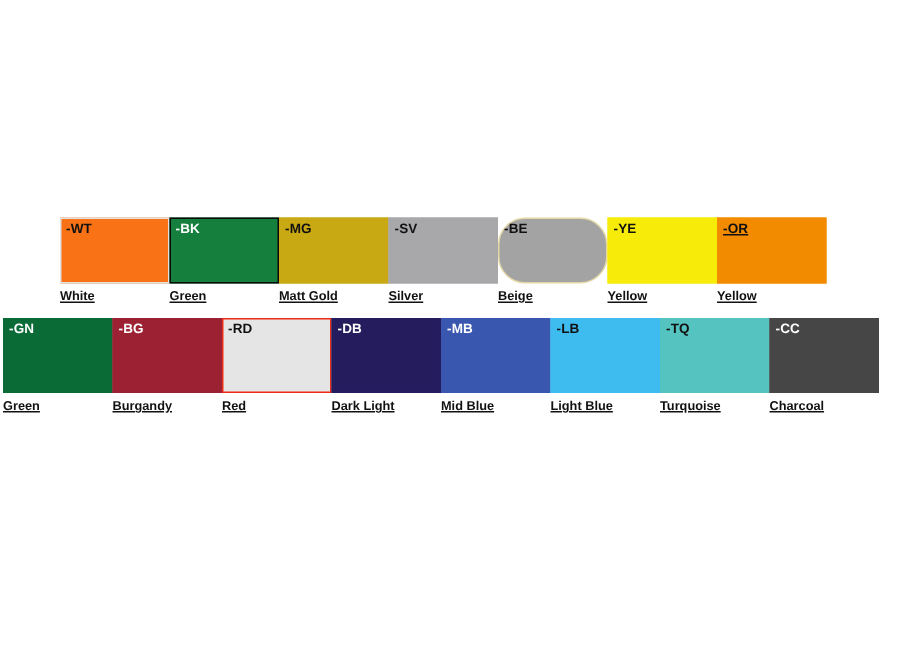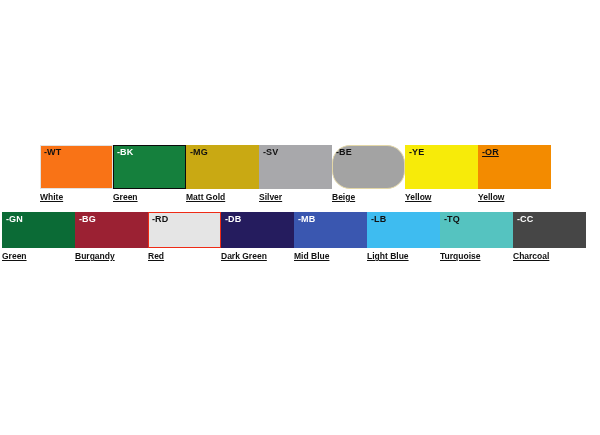--- a/index.html
+++ b/index.html
@@ -50,21 +50,21 @@
     border: 1px solid #e6e6e6;
   }
 
   .row-top .swatch-chip {
     width: 73px;
     height: 44px;
   }
 
   .row-bottom .swatch-chip {
     width: 73px;
-    height: 36px;
+    height: 50px;
   }
 
   .swatch-code {
     position: absolute;
     left: 3px;
     top: 1px;
     font-size: 9px;
     font-weight: bold;
     letter-spacing: 0.1px;
     line-height: 11px;
@@ -145,21 +145,21 @@
       <div class="swatch-cell">
         <div class="swatch-chip" style="background: #e5e5e5; border-color: rgb(238, 43, 22);">
           <span class="swatch-code" style="color: rgb(17, 17, 17);">-RD</span>
         </div>
         <div class="swatch-name">Red</div>
       </div>
       <div class="swatch-cell">
         <div class="swatch-chip" style="background: rgb(37, 28, 94); border-color: rgb(37, 28, 94); padding-left: 40px;">
           <span class="swatch-code" style="color: rgb(255, 255, 255);">-DB</span>
         </div>
-        <div class="swatch-name">Dark Green</div>
+        <div class="swatch-name">Dark Light</div>
       </div>
       <div class="swatch-cell">
         <div class="swatch-chip" style="background: rgb(58, 87, 176); border-color: rgb(58, 87, 176);">
           <span class="swatch-code" style="color: rgb(255, 255, 255);">-MB</span>
         </div>
         <div class="swatch-name">Mid Blue</div>
       </div>
       <div class="swatch-cell">
         <div class="swatch-chip" style="background: rgb(62, 188, 240); border-color: rgb(62, 188, 240);">
           <span class="swatch-code" style="color: rgb(17, 17, 17);">-LB</span>

